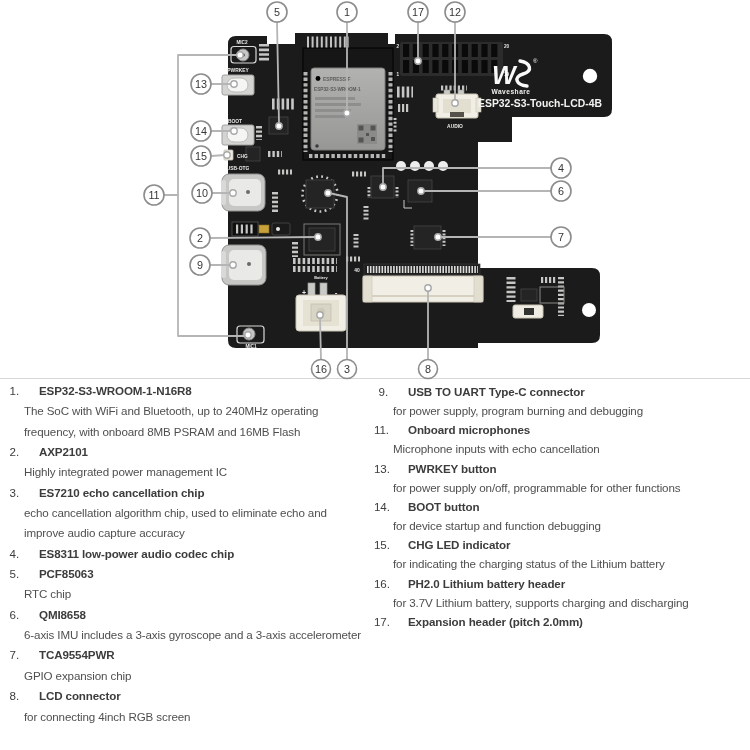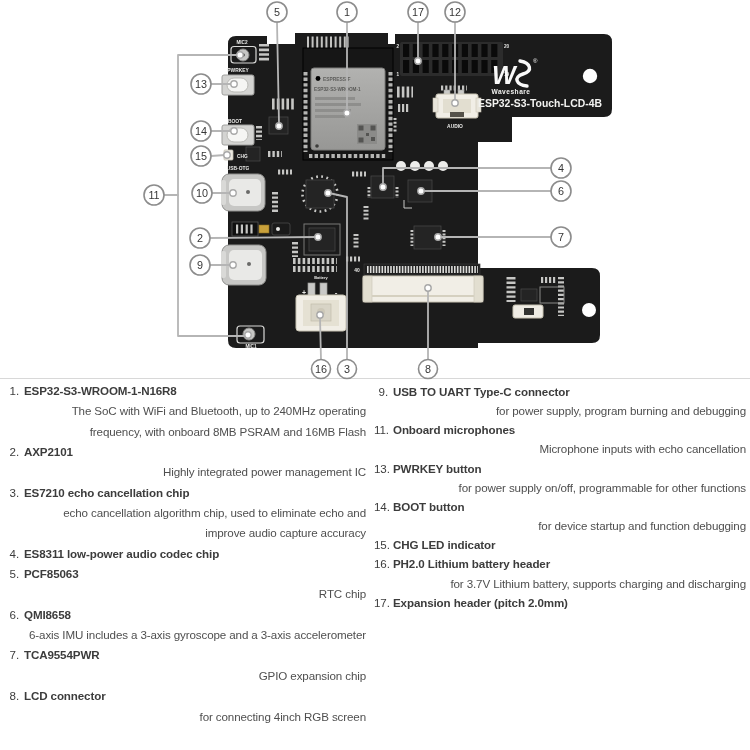--- a/index.html
+++ b/index.html
@@ -7,22 +7,22 @@
          font-family:"Liberation Sans","DejaVu Sans",sans-serif;}
   svg{position:absolute;top:0;left:0;z-index:2;}
   .sep{position:absolute;left:0;right:0;top:378px;height:1px;background:#d8d8d8;z-index:1;}
   .col{position:absolute;z-index:3;font-size:11.6px;letter-spacing:-0.12px;color:#4d4d4d;}
   .col-left{left:6px;top:381px;width:360px;line-height:20.35px;}
   .col-right{left:374px;top:382px;width:372px;line-height:19.15px;}
   .li{position:relative;padding-left:18px;}
   .col-right .li{padding-left:19px;}
   .num{position:absolute;left:0;top:0;width:13px;text-align:right;color:#3c3c3c;}
   .col-right .num{width:14px;}
-  .nm{font-weight:bold;color:#3c3c3c;}
-  .ds{color:#4f4f4f;text-align:right;}
+  .nm{font-weight:bold;color:#3c3c3c;margin-left:15px;}
+  .ds{color:#4f4f4f;}
   text{font-family:"Liberation Sans","DejaVu Sans",sans-serif;}
   .silk{fill:#e9e9e7;font-weight:bold;}
   .callout-circle{fill:#ffffff;stroke:#8c8c8c;stroke-width:1.6px;}
   .callout-num{fill:#363636;font-size:10.8px;text-anchor:middle;}
   .lead{stroke:#b5b5b5;stroke-width:1.8px;fill:none;stroke-linecap:round;stroke-linejoin:round;}
   .dot{fill:#ffffff;stroke:#a8a8a8;stroke-width:1.4px;}
   .chip{fill:#242424;stroke:#454545;stroke-width:0.8px;}
   .padl{stroke:#c6c6c4;}
   .conn{fill:#f1eee6;stroke:#c9c4b4;stroke-width:1px;}
 </style>
@@ -352,17 +352,17 @@
     <div class="li"><span class="num">6.</span><span class="nm">QMI8658</span><div class="ds">6-axis IMU includes a 3-axis gyroscope and a 3-axis accelerometer</div></div>
     <div class="li"><span class="num">7.</span><span class="nm">TCA9554PWR</span><div class="ds">GPIO expansion chip</div></div>
     <div class="li"><span class="num">8.</span><span class="nm">LCD connector</span><div class="ds">for connecting 4inch RGB screen</div></div>
   </div>
 
   <div class="col col-right">
     <div class="li"><span class="num">9.</span><span class="nm">USB TO UART Type-C connector</span><div class="ds">for power supply, program burning and debugging</div></div>
     <div class="li"><span class="num">11.</span><span class="nm">Onboard microphones</span><div class="ds">Microphone inputs with echo cancellation</div></div>
     <div class="li"><span class="num">13.</span><span class="nm">PWRKEY button</span><div class="ds">for power supply on/off, programmable for other functions</div></div>
     <div class="li"><span class="num">14.</span><span class="nm">BOOT button</span><div class="ds">for device startup and function debugging</div></div>
-    <div class="li"><span class="num">15.</span><span class="nm">CHG LED indicator</span></div>
+    <div class="li"><span class="num">15.</span><span class="nm">CHG LED indicator</span><div class="ds">for indicating the charging status of the Lithium battery</div></div>
     <div class="li"><span class="num">16.</span><span class="nm">PH2.0 Lithium battery header</span><div class="ds">for 3.7V Lithium battery, supports charging and discharging</div></div>
     <div class="li"><span class="num">17.</span><span class="nm">Expansion header (pitch 2.0mm)</span></div>
   </div>
 </div>
 
 </body></html>

